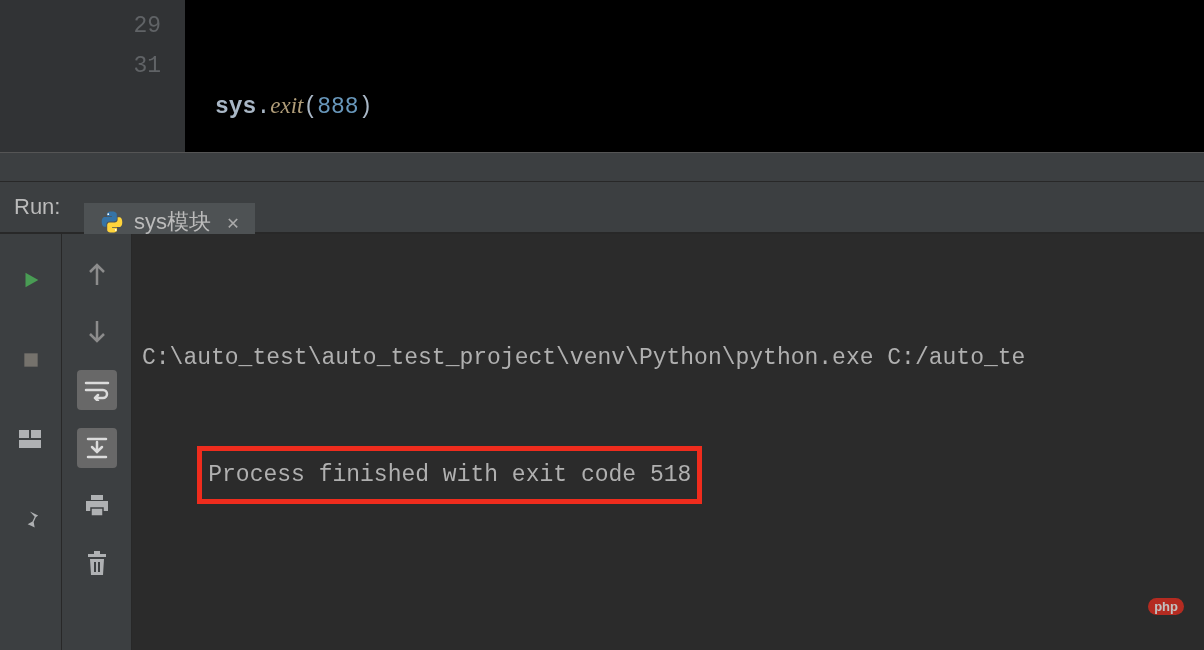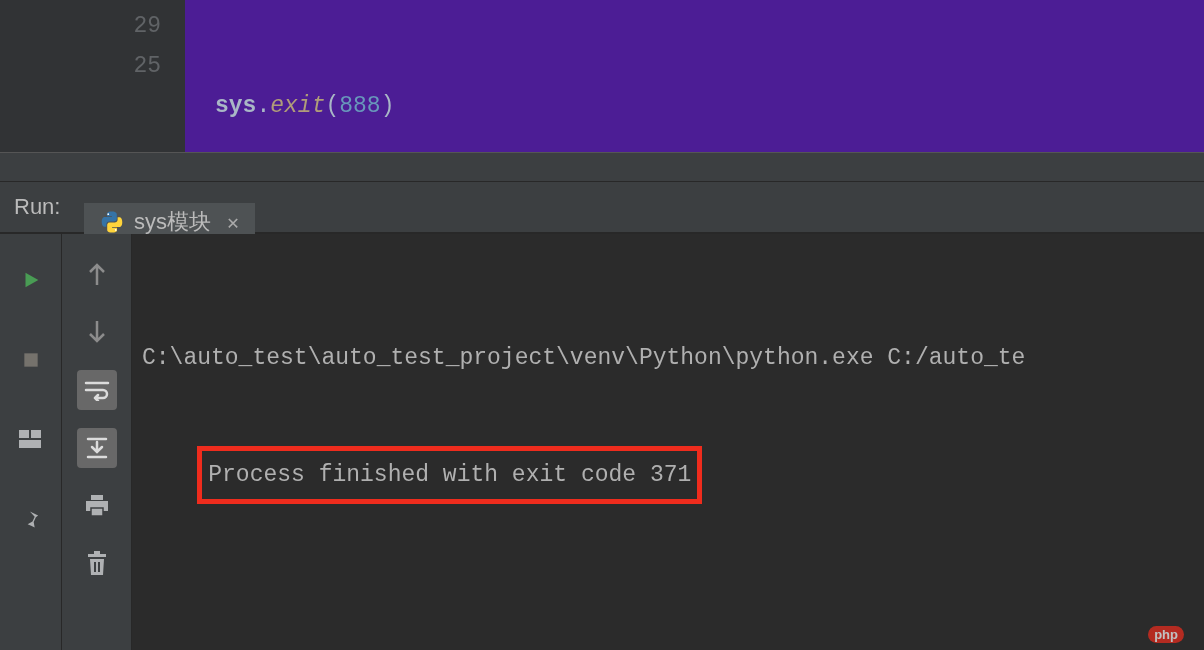--- a/index.html
+++ b/index.html
@@ -11,21 +11,21 @@
     height: 650px;
     overflow: hidden;
     display: flex;
     flex-direction: column;
   }
 
   
   .editor-area {
     display: flex;
     height: 152px;
-    background: #4c1d95;
+    background: #000000;
   }
   .gutter {
     width: 185px;
     background: #313335;
     padding-top: 6px;
     text-align: right;
     padding-right: 24px;
     font-size: 23px;
     color: #606366;
     line-height: 40px;
@@ -35,21 +35,21 @@
     padding-top: 6px;
     font-size: 23px;
     line-height: 40px;
     padding-left: 30px;
     white-space: pre;
   }
   .code-line { height: 40px; }
   .c-ident { color: #a9b7c6; font-weight: bold; }
   .c-punc { color: #a9b7c6; }
   .c-num { color: #6897bb; }
-  .c-call { color: #b09d79; font-style: italic; }
+  .c-call { color: #b09d79; font-style: italic; font-family: Liberation Serif, serif; }
   .c-str { color: #6a8759; }
   .c-builtin { color: #8888c6; }
   .str-highlight {
     background: #464135;
     border-radius: 2px;
   }
   .paren-match {
     background: #3b514d;
   }
   .caret {
@@ -161,41 +161,41 @@
     display: inline-block;
     border: 5px solid #ef2c1d;
     padding: 2px 6px;
     margin-top: 22px;
     line-height: 44px;
   }
 
   .watermark {
     position: absolute;
     right: 20px;
-    bottom: 8px;
+    bottom: 36px;
     color: #ef2c1d;
     font-size: 13px;
     font-family: sans-serif;
     font-weight: bold;
     opacity: 0.7;
   }
   .watermark .oval {
     background: #ef2c1d;
     color: white;
     padding: 1px 6px;
     border-radius: 10px;
   }
 </style>
 </head>
 <body>
 
 <div class="editor-area">
   <div class="gutter">
     <div>29</div>
-    <div>25</div>
+    <div>31</div>
   </div>
   <div class="code-area">
     <div class="code-line"><span class="c-ident">sys</span><span class="c-punc">.</span><span class="c-call">exit</span><span class="c-punc">(</span><span class="c-num">888</span><span class="c-punc">)</span></div>
     <div class="code-line"><span class="c-builtin">print</span><span class="c-punc">(</span><span class="c-str str-highlight">"Python sys.exit() 用法示例"</span><span class="c-punc paren-match">)</span><span class="caret"></span></div>
     <div class="code-line"></div>
   </div>
 </div>
 
 <div class="divider"></div>
 
@@ -276,19 +276,19 @@
         <rect x="8" y="0" width="6" height="3" fill="#afb1b3"></rect>
         <path fill="#afb1b3" d="M4 8h14l-1 16H5z"></path>
         <rect x="8" y="11" width="2" height="10" fill="#3c3f41"></rect>
         <rect x="12" y="11" width="2" height="10" fill="#3c3f41"></rect>
       </svg>
     </div>
   </div>
 
   <div class="console-output">
     <div>C:\auto_test\auto_test_project\venv\Python\python.exe C:/auto_te</div>
-    <div class="highlight-box"><span>Process finished with exit code 371</span></div>
+    <div class="highlight-box"><span>Process finished with exit code 518</span></div>
   </div>
 </div>
 
 <div class="watermark">
   <span class="oval">php</span>
 </div>
 
 </body></html>

